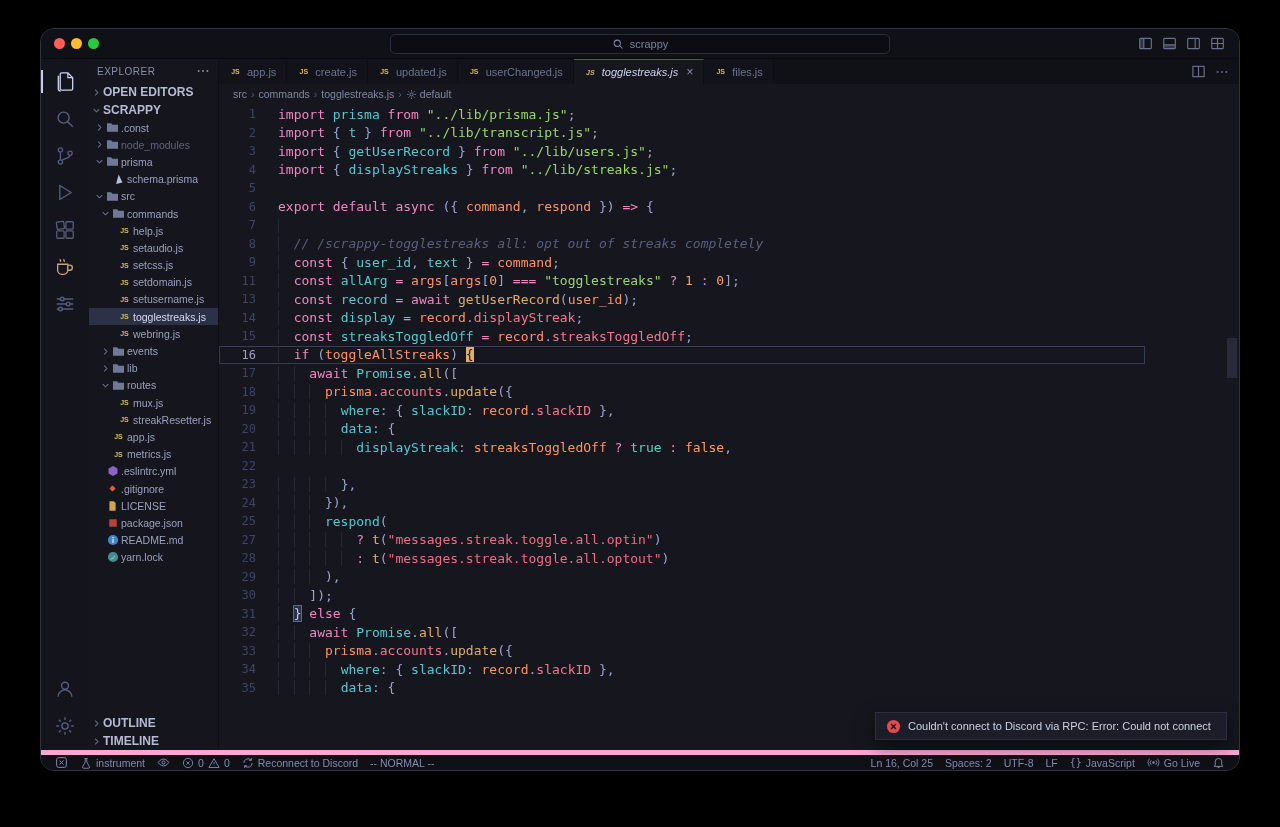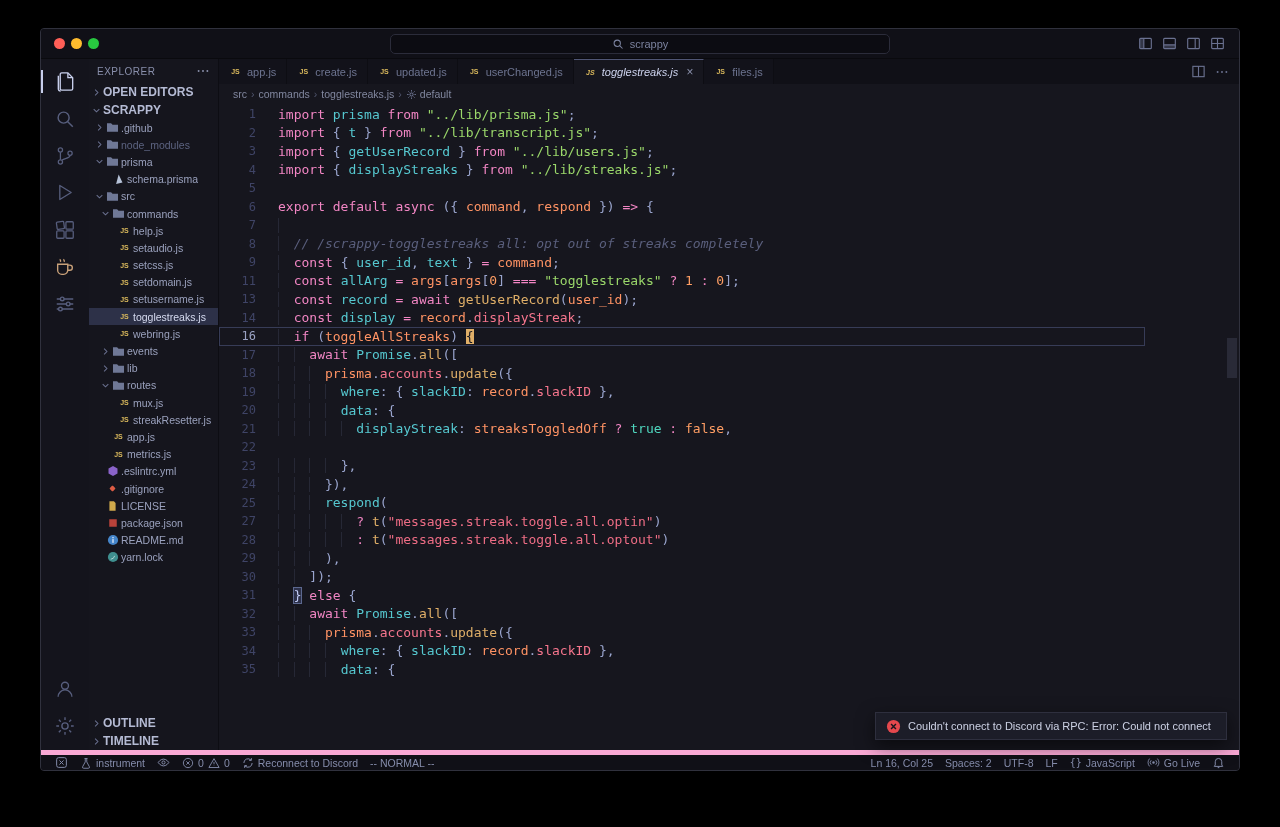--- a/index.html
+++ b/index.html
@@ -1,20 +1,20 @@
 <!DOCTYPE html>
 <html style="--kw: #f286c4; --str: #9ad76a; --str2: #ee6d85; --num: #ff9e64; --fn: #e0af68; --vr: #56c8d0; --oid: #ff9364; --prop: #f7768e; --com: #5a5f7d; --pun: #9aa5ce; --fg: #c0caf5; --tru: #4fd6be; --fal: #ff9e64; --cursor: #e0af68;"><head>
 <meta charset="utf-8">
 <style>
   *{margin:0;padding:0;box-sizing:border-box}
   html,body{width:1280px;height:827px;background:#000;overflow:hidden}
   body{font-family:"Liberation Sans",sans-serif;position:relative}
 
   .window{position:absolute;left:40px;top:28px;width:1200px;height:743px;background:#16161e;
-    border:1px solid #30313d;border-radius:4px;display:flex;flex-direction:column;overflow:hidden;
+    border:1px solid #30313d;border-radius:14px;display:flex;flex-direction:column;overflow:hidden;
     box-shadow:0 30px 80px rgba(0,0,0,.85)}
 
   
   .titlebar{height:30px;background:#101017;border-bottom:1px solid #0a0a0e;display:flex;align-items:center;position:relative;flex:0 0 auto}
   .traffic{display:flex;gap:6px;padding-left:13px}
   .tl{width:11px;height:11px;border-radius:50%;display:inline-block}
   .nav-arrows{position:absolute;left:352px;display:flex;gap:14px;color:#5a6080;font-size:13px}
   .nav-arrows span{font-family:"DejaVu Sans",sans-serif;cursor:default}
   .searchbox{position:absolute;left:50%;top:50%;transform:translate(-50%,-50%);width:500px;height:20px;
     background:#0c0c12;border:1px solid #2b2c3a;border-radius:5px;display:flex;align-items:center;justify-content:center;
@@ -255,21 +255,21 @@
             <span class="chev">
               <svg width="9" height="9" viewBox="0 0 16 16" fill="none" stroke="currentColor" stroke-width="1.8">
                 <path d="M5.5 3l5 5-5 5"></path>
               </svg>
             </span>
             <span class="fi">
               <svg width="13" height="11" viewBox="0 0 16 14">
                 <path d="M1 1.5h5.2L8 3.5h7v9H1z" fill="#6f7896"></path>
               </svg>
             </span>
-            <span class="label">.github</span>
+            <span class="label">.const</span>
           </div>
           <div class="tree-row dimmed" style="padding-left:6px">
             <span class="chev">
               <svg width="9" height="9" viewBox="0 0 16 16" fill="none" stroke="currentColor" stroke-width="1.8">
                 <path d="M5.5 3l5 5-5 5"></path>
               </svg>
             </span>
             <span class="fi">
               <svg width="13" height="11" viewBox="0 0 16 14">
                 <path d="M1 1.5h5.2L8 3.5h7v9H1z" fill="#6f7896"></path>
@@ -640,20 +640,24 @@
               <span class="ln">11</span>
               <span class="lt"><span class="t-ind">  </span><span class="t-k">const </span><span class="t-v">allArg </span><span class="t-k">= </span><span class="t-o">args</span><span class="t-p">[</span><span class="t-o">args</span><span class="t-p">[</span><span class="t-n">0</span><span class="t-p">] </span><span class="t-k">=== </span><span class="t-s">"togglestreaks"</span><span class="t-k"> ? </span><span class="t-n">1</span><span class="t-k"> : </span><span class="t-n">0</span><span class="t-p">];</span></span>
             </div>
             <div class="line">
               <span class="ln">13</span>
               <span class="lt"><span class="t-ind">  </span><span class="t-k">const </span><span class="t-v">record </span><span class="t-k">= </span><span class="t-k">await </span><span class="t-f">getUserRecord</span><span class="t-p">(</span><span class="t-o">user_id</span><span class="t-p">);</span></span>
             </div>
             <div class="line">
               <span class="ln">14</span>
               <span class="lt"><span class="t-ind">  </span><span class="t-k">const </span><span class="t-v">display </span><span class="t-k">= </span><span class="t-o">record</span><span class="t-p">.</span><span class="t-pr">displayStreak</span><span class="t-p">;</span></span>
+            </div>
+            <div class="line">
+              <span class="ln">15</span>
+              <span class="lt"><span class="t-ind">  </span><span class="t-k">const </span><span class="t-v">streaksToggledOff </span><span class="t-k">= </span><span class="t-o">record</span><span class="t-p">.</span><span class="t-pr">streaksToggledOff</span><span class="t-p">;</span></span>
             </div>
             <div class="line current">
               <span class="ln">16</span>
               <span class="lt"><span class="t-ind">  </span><span class="t-k">if </span><span class="t-p">(</span><span class="t-o">toggleAllStreaks</span><span class="t-p">) </span><span class="t-cur">{</span></span>
             </div>
             <div class="line">
               <span class="ln">17</span>
               <span class="lt"><span class="t-ind">    </span><span class="t-k">await </span><span class="t-v">Promise</span><span class="t-p">.</span><span class="t-f">all</span><span class="t-p">([</span></span>
             </div>
             <div class="line">

